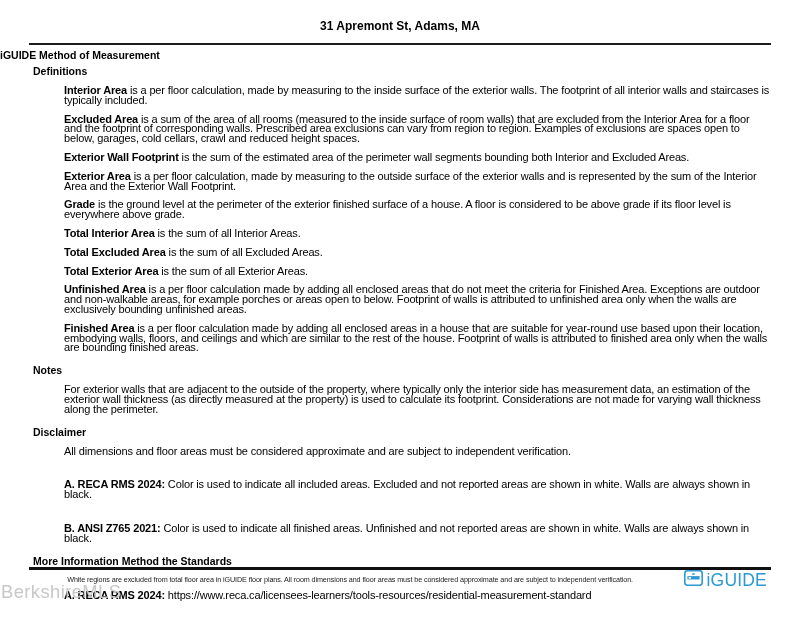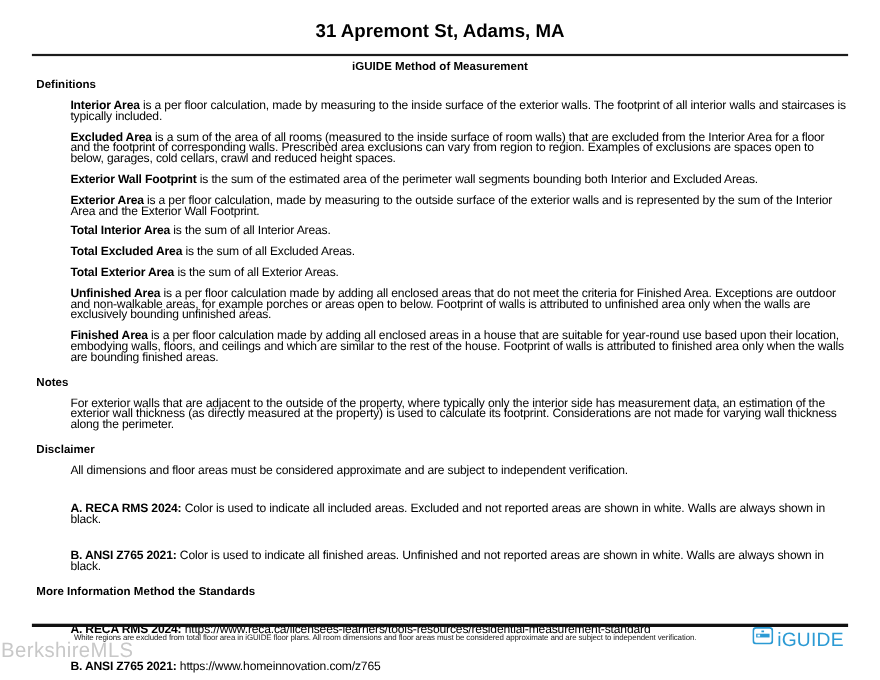--- a/index.html
+++ b/index.html
@@ -2,29 +2,29 @@
 <html><head>
 <meta charset="utf-8">
 <style>
   html,body{margin:0;padding:0;}
   body{
     width:800px;height:618px;background:#ffffff;color:#000;
     font-family:"Liberation Sans", sans-serif;
     position:relative;overflow:hidden;
   }
   .page-title{
-    text-align:center;font-weight:bold;font-size:17px;
+    text-align:center;font-weight:bold;font-size:12px;
     padding-top:19px;letter-spacing:0;
   }
   .top-rule{
     margin:10px 29px 0 29px;height:0;
     border-top:2.5px solid #1c1c1c;
   }
   .subtitle{
-    text-align:center;font-weight:bold;font-size:10.5px;margin-top:4px;
+    font-weight:bold;font-size:10.5px;margin-top:4px;
   }
   .content{margin:0 30px 0 33px;}
   .sec-heading{
     font-size:10.5px;font-weight:bold;margin:12px 0 0 0;line-height:11px;
   }
   .content .sec-heading:first-child{margin-top:5px;}
   .body-p{
     margin:9px 0 0 31px;font-size:11px;line-height:9.8px;
     letter-spacing:-0.15px;
   }
@@ -64,20 +64,21 @@
   <div class="subtitle">iGUIDE Method of Measurement</div>
 
   <div class="content">
 
     <div class="sec-heading">Definitions</div>
 
     <p class="body-p"><span class="term">Interior Area</span><span> is a per floor calculation, made by measuring to the inside surface of the exterior walls. The footprint of all interior walls and staircases is typically included.</span></p>
     <p class="body-p"><span class="term">Excluded Area</span><span> is a sum of the area of all rooms (measured to the inside surface of room walls) that are excluded from the Interior Area for a floor and the footprint of corresponding walls. Prescribed area exclusions can vary from region to region. Examples of exclusions are spaces open to below, garages, cold cellars, crawl and reduced height spaces.</span></p>
     <p class="body-p"><span class="term">Exterior Wall Footprint</span><span> is the sum of the estimated area of the perimeter wall segments bounding both Interior and Excluded Areas.</span></p>
     <p class="body-p"><span class="term">Exterior Area</span><span> is a per floor calculation, made by measuring to the outside surface of the exterior walls and is represented by the sum of the Interior Area and the Exterior Wall Footprint.</span></p>
+    <p class="body-p"><span class="term">Grade</span><span> is the ground level at the perimeter of the exterior finished surface of a house. A floor is considered to be above grade if its floor level is everywhere above grade.</span></p>
     <p class="body-p"><span class="term">Total Interior Area</span><span> is the sum of all Interior Areas.</span></p>
     <p class="body-p"><span class="term">Total Excluded Area</span><span> is the sum of all Excluded Areas.</span></p>
     <p class="body-p"><span class="term">Total Exterior Area</span><span> is the sum of all Exterior Areas.</span></p>
     <p class="body-p"><span class="term">Unfinished Area</span><span> is a per floor calculation made by adding all enclosed areas that do not meet the criteria for Finished Area. Exceptions are outdoor and non-walkable areas, for example porches or areas open to below. Footprint of walls is attributed to unfinished area only when the walls are exclusively bounding unfinished areas.</span></p>
     <p class="body-p"><span class="term">Finished Area</span><span> is a per floor calculation made by adding all enclosed areas in a house that are suitable for year-round use based upon their location, embodying walls, floors, and ceilings and which are similar to the rest of the house. Footprint of walls is attributed to finished area only when the walls are bounding finished areas.</span></p>
 
     <div class="sec-heading">Notes</div>
     <p class="body-p">For exterior walls that are adjacent to the outside of the property, where typically only the interior side has measurement data, an estimation of the exterior wall thickness (as directly measured at the property) is used to calculate its footprint. Considerations are not made for varying wall thickness along the perimeter.</p>
 
     <div class="sec-heading">Disclaimer</div>

